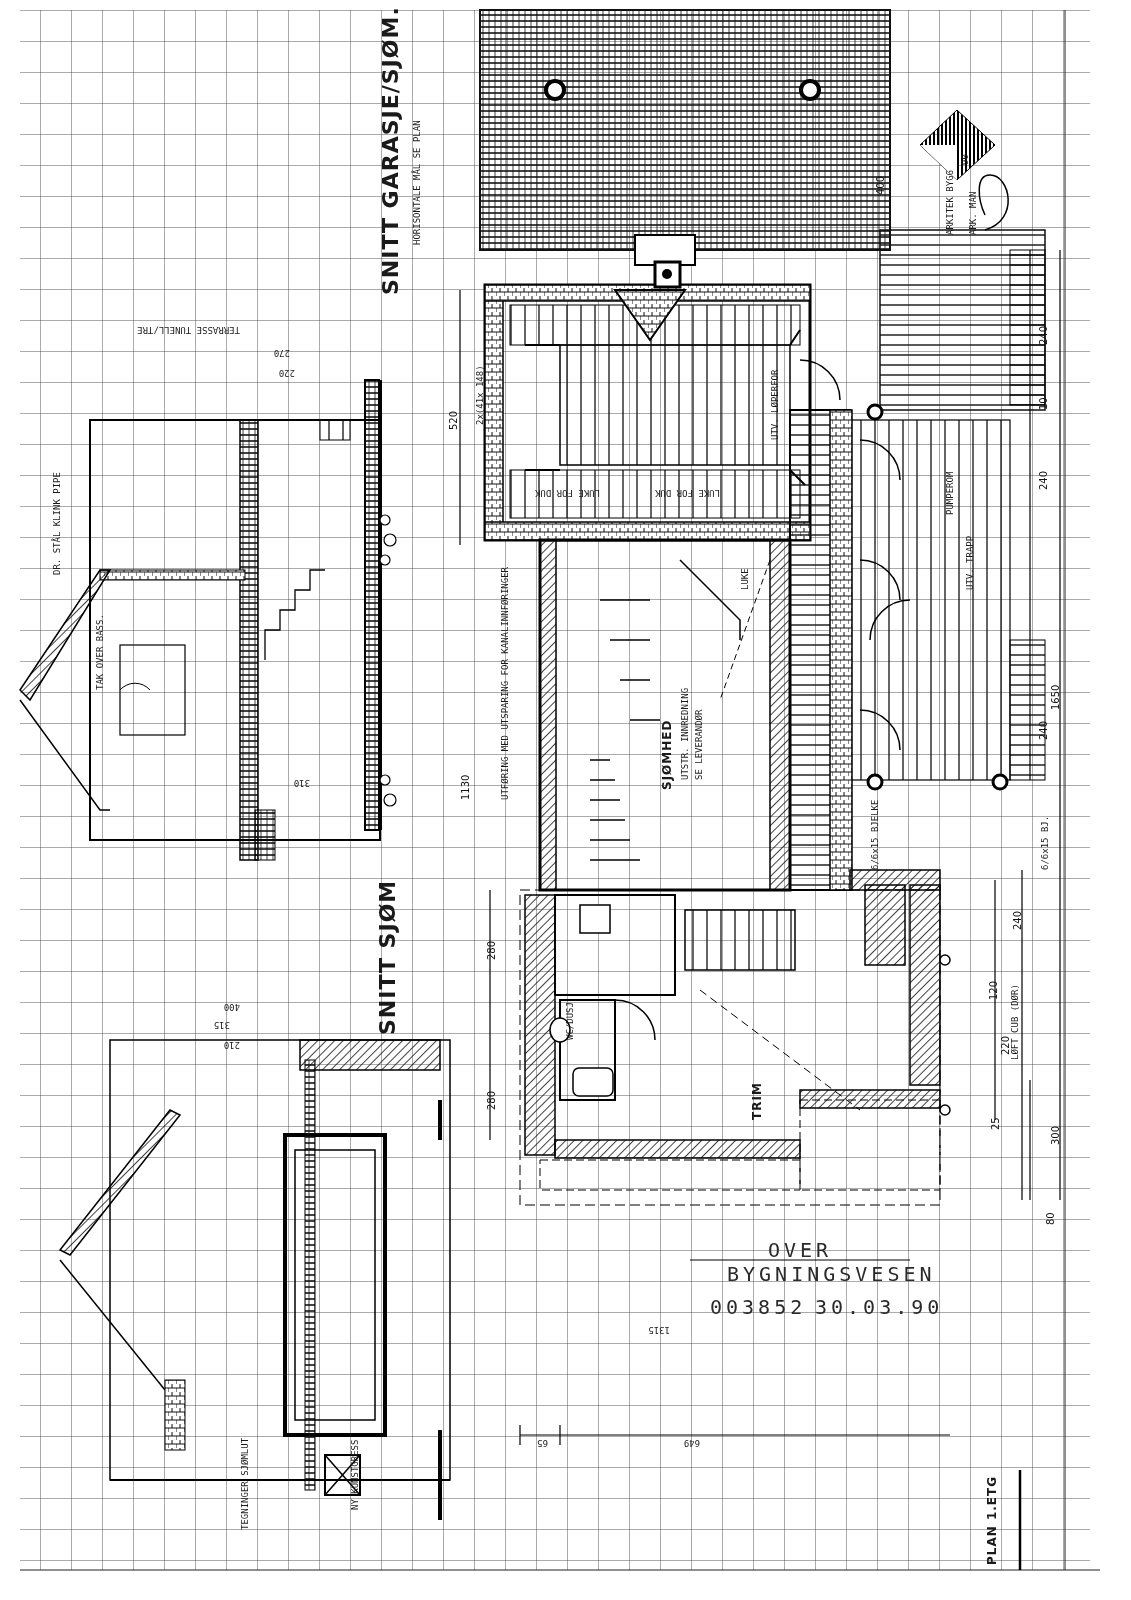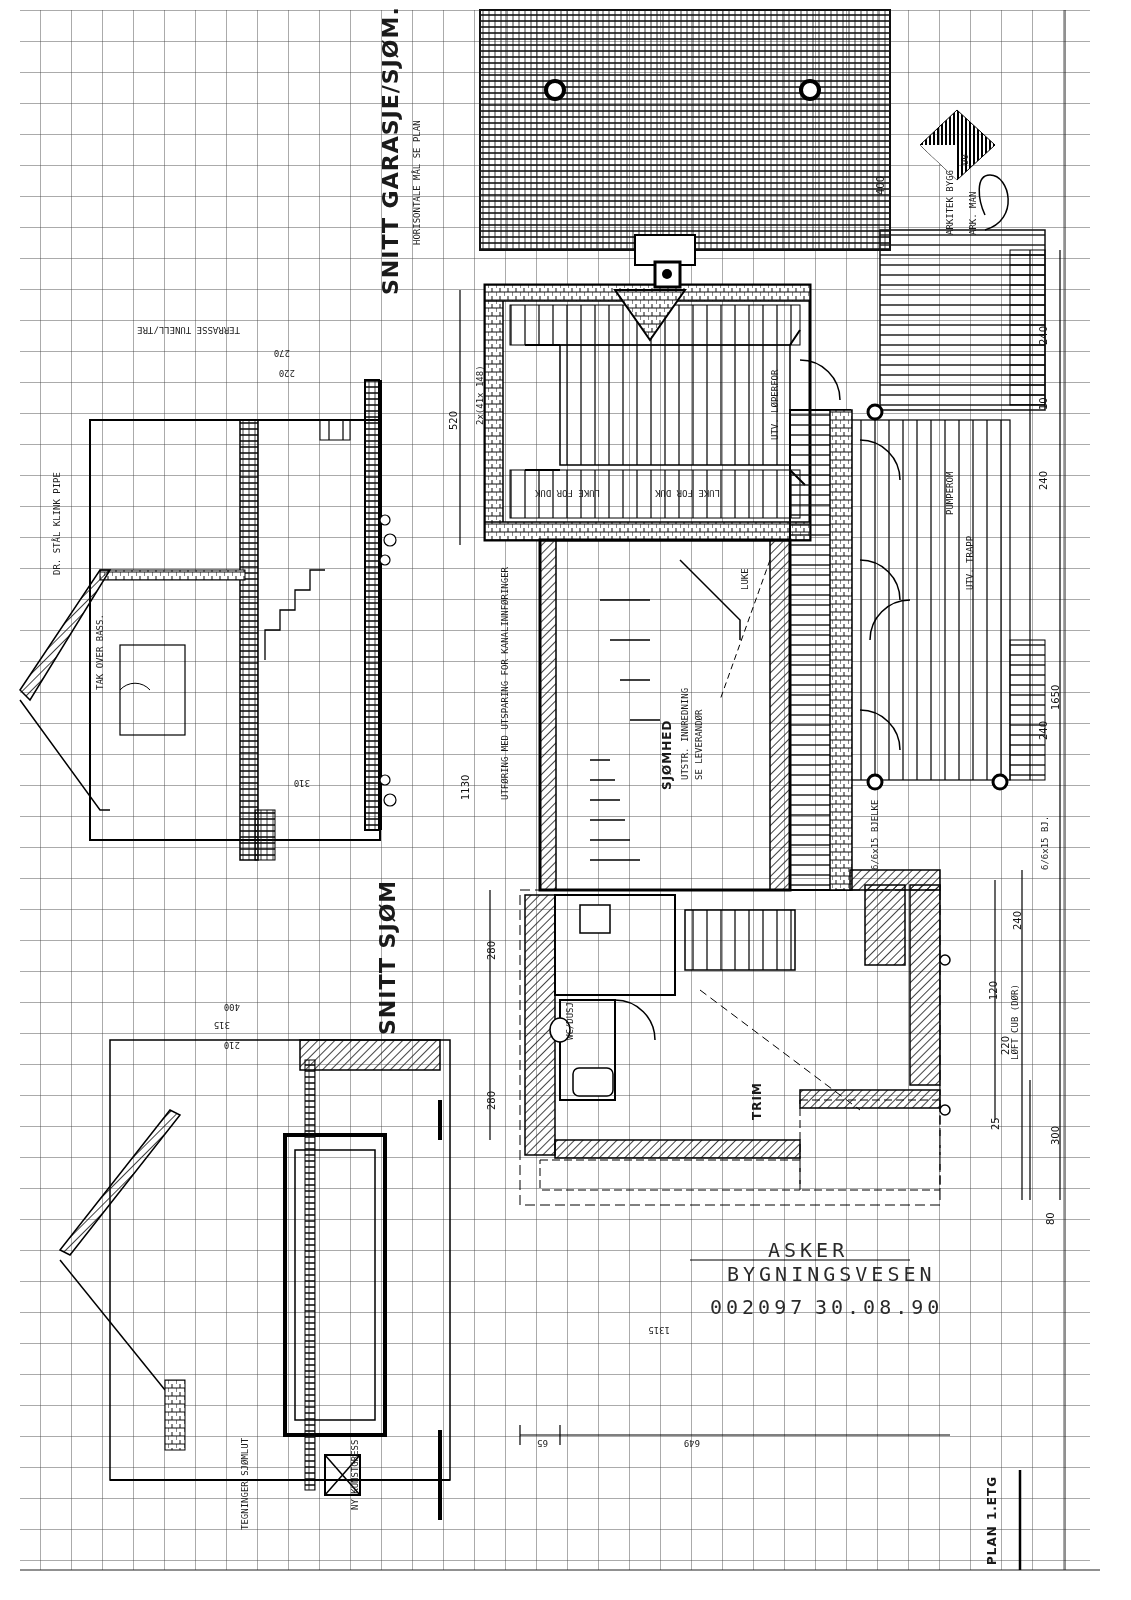--- a/index.html
+++ b/index.html
@@ -217,24 +217,24 @@
 <div class="lbl small" style="left:240px; top:335px; transform:rotate(180deg);">TERRASSE TUNELL/TRE</div>
 <div class="lbl rot small" style="left:95px; top:690px;">TAK OVER BASS.</div>
 <div class="lbl rot small" style="left:52px; top:575px;">DR. STÅL KLINK PIPE</div>
 <div class="lbl rot small" style="left:240px; top:1530px;">TEGNINGER SJØMLUT</div>
 <div class="lbl rot small" style="left:350px; top:1510px;">NY KUNSTGRESS</div>
 <div class="lbl rot small" style="left:870px; top:870px;">6/6x15 BJELKE</div>
 <div class="lbl rot small" style="left:1040px; top:870px;">6/6x15 BJ.</div>
 <div class="lbl rot small" style="left:1010px; top:1060px;">LØFT CUB (DØR)</div>
 <div class="lbl rot small" style="left:475px; top:425px;">2x(41x 148)</div>
 
-<div class="stamp" style="left:768px; top:1238px; font-size:20px;">ASKER</div>
+<div class="stamp" style="left:768px; top:1238px; font-size:20px;">OVER</div>
 <div class="stamp" style="left:712px; top:1262px; font-size:20px;margin-left:15px;">BYGNINGSVESEN</div>
-<div class="stamp" style="left:710px; top:1295px; font-size:20px;">002097</div>
-<div class="stamp" style="left:815px; top:1295px; font-size:20px;">30.08.90</div>
+<div class="stamp" style="left:710px; top:1295px; font-size:20px;">003852</div>
+<div class="stamp" style="left:815px; top:1295px; font-size:20px;">30.03.90</div>
 
 <div class="lbl rot small" style="left:945px; top:235px;">ARKITEK BYGG</div>
 <div class="lbl rot small" style="left:960px; top:165px;">90</div>
 <div class="lbl rot small" style="left:968px; top:235px;">ARK. MAN</div>
 
 <div class="dim" style="left:875px; top:195px;">400</div>
 <div class="dim" style="left:1038px; top:345px;">240</div>
 <div class="dim" style="left:1038px; top:410px;">10</div>
 <div class="dim" style="left:1038px; top:490px;">240</div>
 <div class="dim" style="left:1050px; top:710px;">1650</div>

